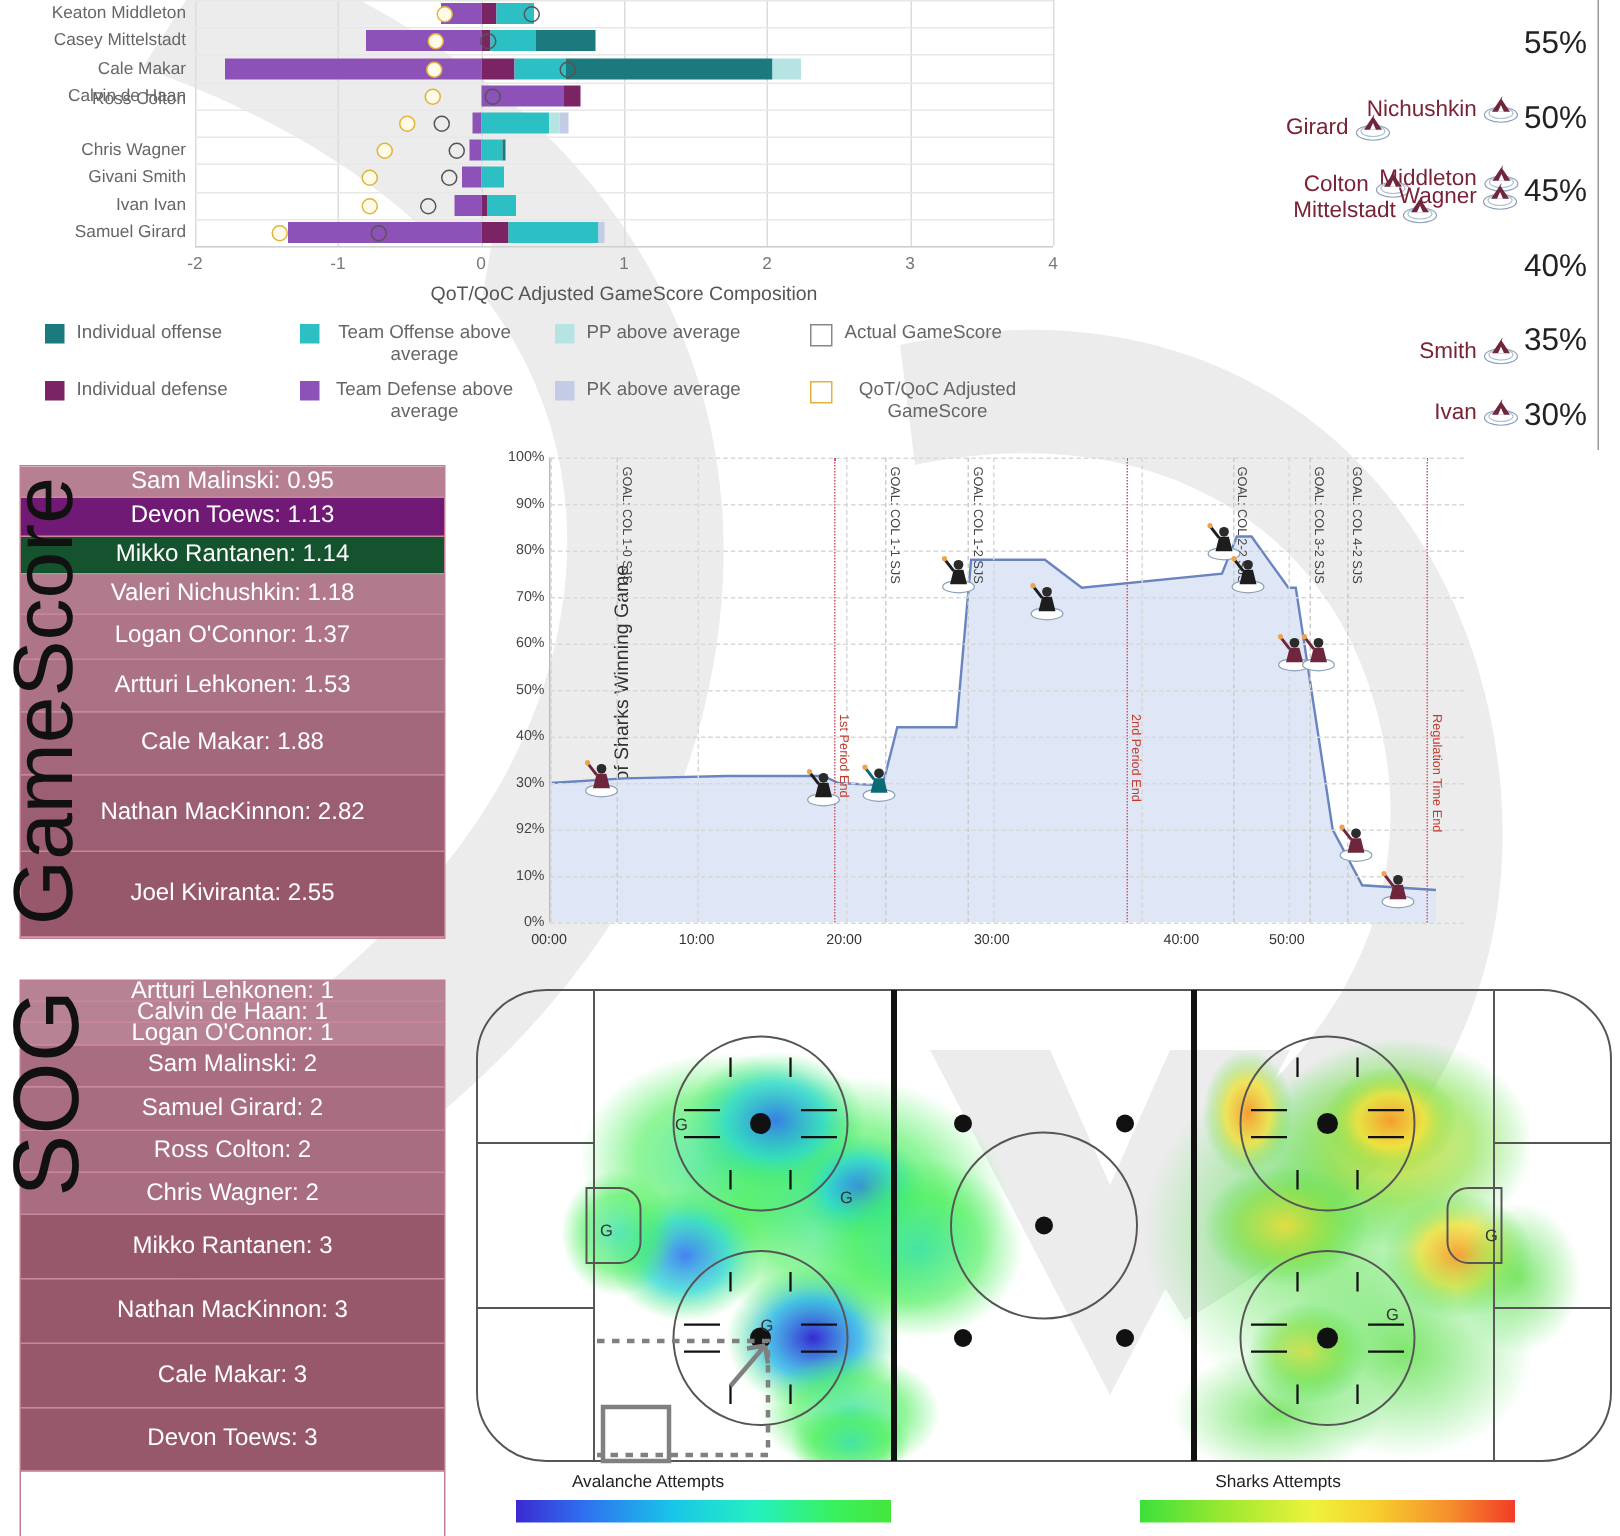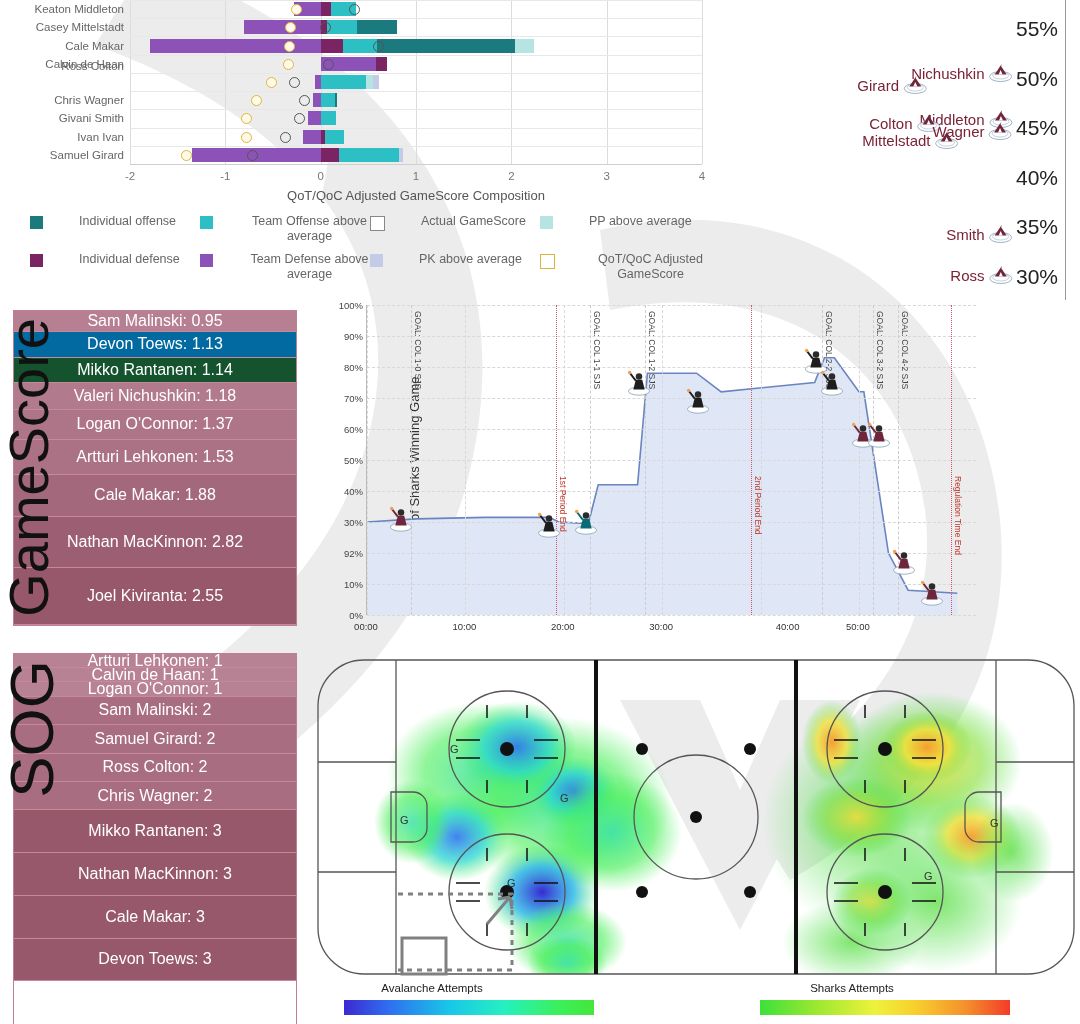--- a/index.html
+++ b/index.html
@@ -27,21 +27,21 @@
              border:1.6px solid #555;background:transparent;top:2px;}
   .bc-marker.qot{border-color:#e0b43c;background:#fffbe8;}
   .bc-axis{position:absolute;left:130px;right:18px;top:164px;height:1px;background:#cfcfcf;}
   .bc-tick{position:absolute;top:170px;font-size:11.5px;color:#777;transform:translateX(-50%);}
   .bc-xtitle{position:absolute;left:130px;right:18px;top:188px;text-align:center;
              font-size:13px;color:#555;}
 
   
   .bc-legend{position:absolute;left:30px;top:210px;width:680px;}
   .lg-row{display:flex;}
-  .lg-item{display:flex;align-items:flex-start;width:170px;padding:4px 0;gap:28px;}
+  .lg-item{display:flex;align-items:flex-start;width:170px;padding:4px 0;}
   .lg-sw{width:13px;height:13px;flex:0 0 13px;margin:2px 8px 0 0;}
   .lg-sw.hollow{background:#fff;border:1.4px solid #888;}
   .lg-sw.hollow-gold{background:#fff;border:1.4px solid #e0b43c;}
   .lg-tx{font-size:12.5px;color:#666;line-height:15px;text-align:left;}
   .lg-item.wrapc .lg-tx{text-align:center;width:124px;}
 
   
   #scatter{position:absolute;left:780px;top:0;width:300px;height:300px;z-index:2;}
   .sc-axis{position:absolute;right:14px;top:0;bottom:0;width:1px;background:#999;}
   .sc-pct{position:absolute;right:22px;font-size:21px;color:#222;
@@ -209,26 +209,26 @@
     <div class="lg-row">
       <div class="lg-item">
         <span class="lg-sw" style="background:#1b7a7d"></span>
         <span class="lg-tx">Individual offense</span>
       </div>
       <div class="lg-item wrapc">
         <span class="lg-sw" style="background:#2cbfc4"></span>
         <span class="lg-tx">Team Offense above average</span>
       </div>
       <div class="lg-item">
+        <span class="lg-sw" style="background:#b6e4e3"></span>
+        <span class="lg-tx">PP above average</span>
+      </div>
+      <div class="lg-item">
         <span class="lg-sw hollow"></span>
         <span class="lg-tx">Actual GameScore</span>
-      </div>
-      <div class="lg-item">
-        <span class="lg-sw" style="background:#b6e4e3"></span>
-        <span class="lg-tx">PP above average</span>
       </div>
     </div>
     <div class="lg-row">
       <div class="lg-item">
         <span class="lg-sw" style="background:#7b2463"></span>
         <span class="lg-tx">Individual defense</span>
       </div>
       <div class="lg-item wrapc">
         <span class="lg-sw" style="background:#8d52b8"></span>
         <span class="lg-tx">Team Defense above average</span>
@@ -324,36 +324,36 @@
       <span class="sc-nm">Smith</span>
       <svg class="logo" viewBox="0 0 52 38">
         <ellipse cx="26" cy="26" rx="22" ry="10" fill="#fff" stroke="#8aa0b8" stroke-width="1.6"></ellipse>
         <ellipse cx="26" cy="24" rx="16" ry="7" fill="none" stroke="#a9bdd2" stroke-width="1.4"></ellipse>
         <path d="M14 22 L26 4 L38 22 Z" fill="#6F263D"></path>
         <path d="M22 22 L26 13 L30 22 Z" fill="#fff"></path>
         <path d="M26 4 L28 1 L27 6 Z" fill="#6F263D"></path>
       </svg>
     </div>
     <div class="sc-pt" style="top: 275.121px; left: 233.5px;">
-      <span class="sc-nm">Ross</span>
+      <span class="sc-nm">Ivan</span>
       <svg class="logo" viewBox="0 0 52 38">
         <ellipse cx="26" cy="26" rx="22" ry="10" fill="#fff" stroke="#8aa0b8" stroke-width="1.6"></ellipse>
         <ellipse cx="26" cy="24" rx="16" ry="7" fill="none" stroke="#a9bdd2" stroke-width="1.4"></ellipse>
         <path d="M14 22 L26 4 L38 22 Z" fill="#6F263D"></path>
         <path d="M22 22 L26 13 L30 22 Z" fill="#fff"></path>
         <path d="M26 4 L28 1 L27 6 Z" fill="#6F263D"></path>
       </svg>
     </div>
   </div>
 
 <div id="gspanel">
     <div class="tm-row" style="height: 21.2919px; background: rgb(182, 128, 146);">
       <span>Sam Malinski: 0.95</span>
     </div>
-    <div class="tm-row" style="height: 25.3262px; background: #0369a1;">
+    <div class="tm-row" style="height: 25.3262px; background: #701a75;">
       <span>Devon Toews: 1.13</span>
     </div>
     <div class="tm-row" style="height: 25.5503px; background: #14532d; align-items: center;">
       <span>Mikko Rantanen: 1.14</span>
     </div>
     <div class="tm-row" style="height: 26.4468px; background: rgb(178, 122, 141);">
       <span>Valeri Nichushkin: 1.18</span>
     </div>
     <div class="tm-row" style="height: 30.7052px; background: rgb(174, 117, 136);">
       <span>Logan O'Connor: 1.37</span>

